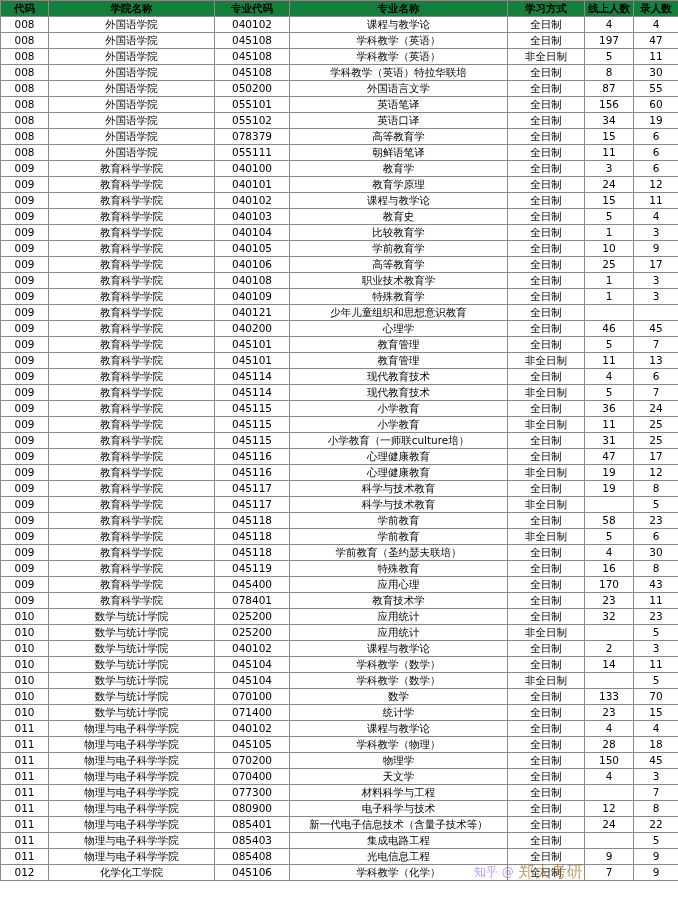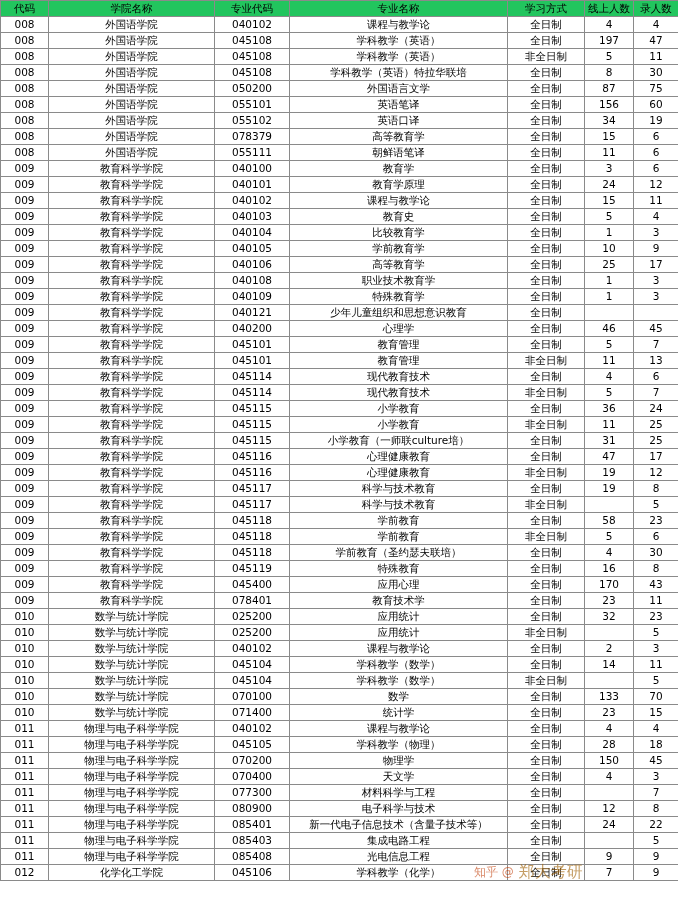--- a/index.html
+++ b/index.html
@@ -25,22 +25,22 @@
     line-height: 1;
     height: 15px;
     padding: 0;
     text-align: center;
     vertical-align: middle;
     color: #000000;
     white-space: nowrap;
     overflow: hidden;
   }
   thead th {
-    background: #22c55e;
-    font-weight: normal;
+    background: #15803d;
+    font-weight: bold;
     font-size: 10.5px;
     color: #000000;
   }
   
   col.c-code    { width: 48px; }
   col.c-college { width: 166px; }
   col.c-major   { width: 75px; }
   col.c-name    { width: 218px; }
   col.c-type    { width: 77px; }
   col.c-exam    { width: 49px; }
@@ -57,21 +57,21 @@
     left: 474px;
     top: 862px;
     display: flex;
     align-items: center;
     gap: 5px;
     pointer-events: none;
     opacity: 0.62;
   }
   .wm-logo {
     font-size: 12px;
-    color: #c2410c;
+    color: #8b5cf6;
     font-family: "DejaVu Sans", "Liberation Sans", sans-serif;
   }
   .wm-name {
     font-size: 16px;
     color: #a16207;
   }
 </style>
 </head>
 <body>
 
@@ -133,21 +133,21 @@
         <td>8</td>
         <td>30</td>
       </tr>
       <tr>
         <td>008</td>
         <td class="college">外国语学院</td>
         <td>050200</td>
         <td class="name">外国语言文学</td>
         <td class="type">全日制</td>
         <td>87</td>
-        <td>75</td>
+        <td>55</td>
       </tr>
       <tr>
         <td>008</td>
         <td class="college">外国语学院</td>
         <td>055101</td>
         <td class="name">英语笔译</td>
         <td class="type">全日制</td>
         <td>156</td>
         <td>60</td>
       </tr>

